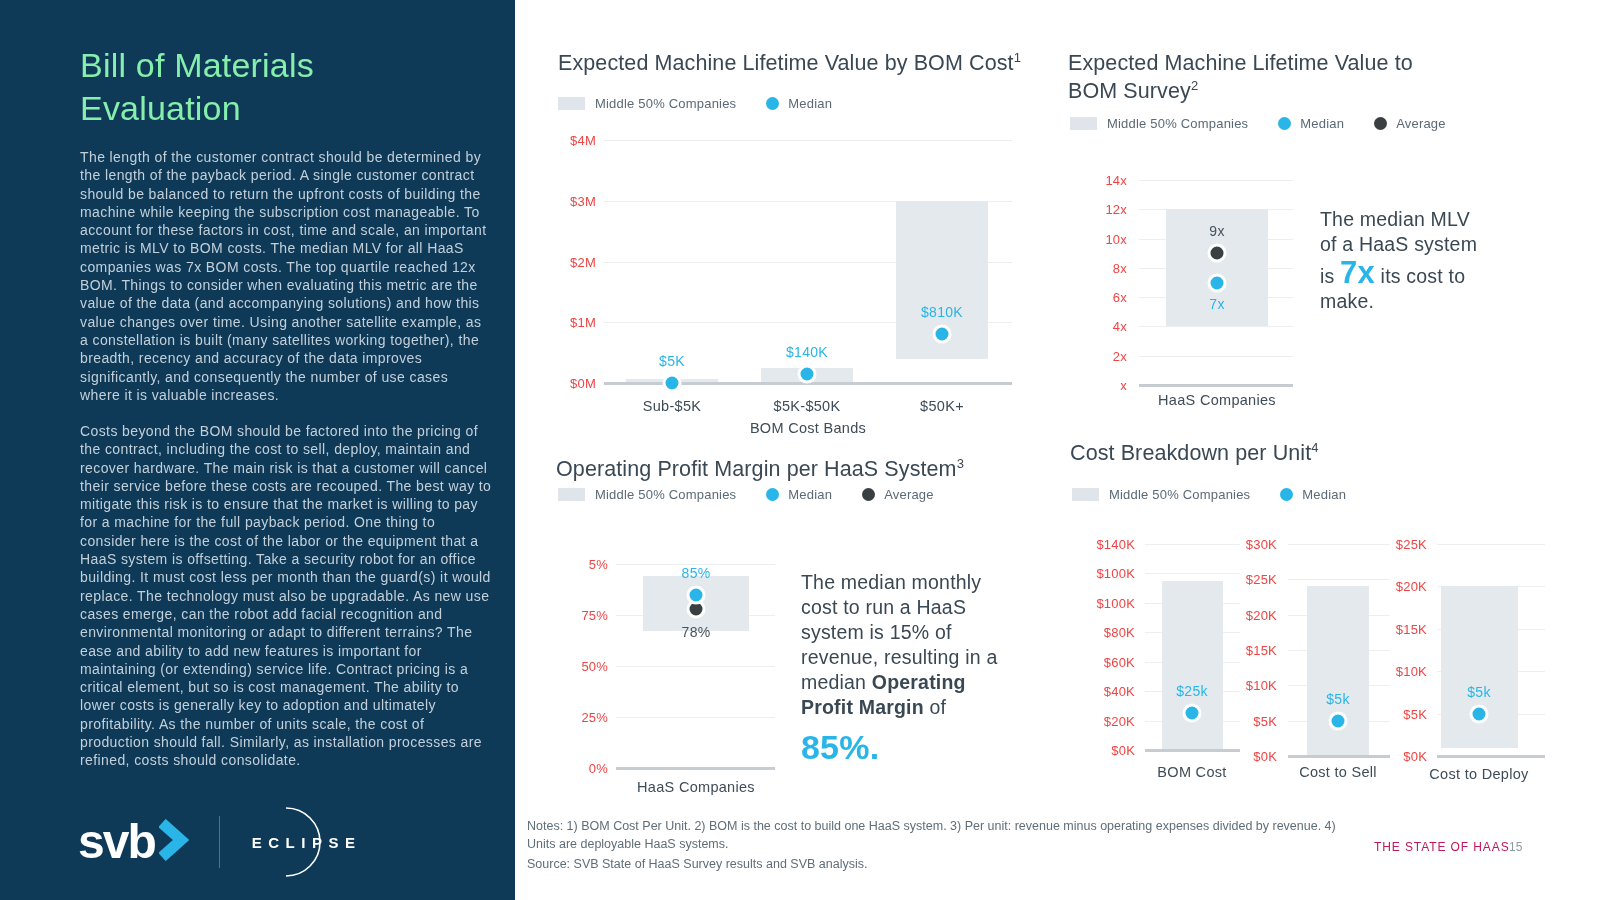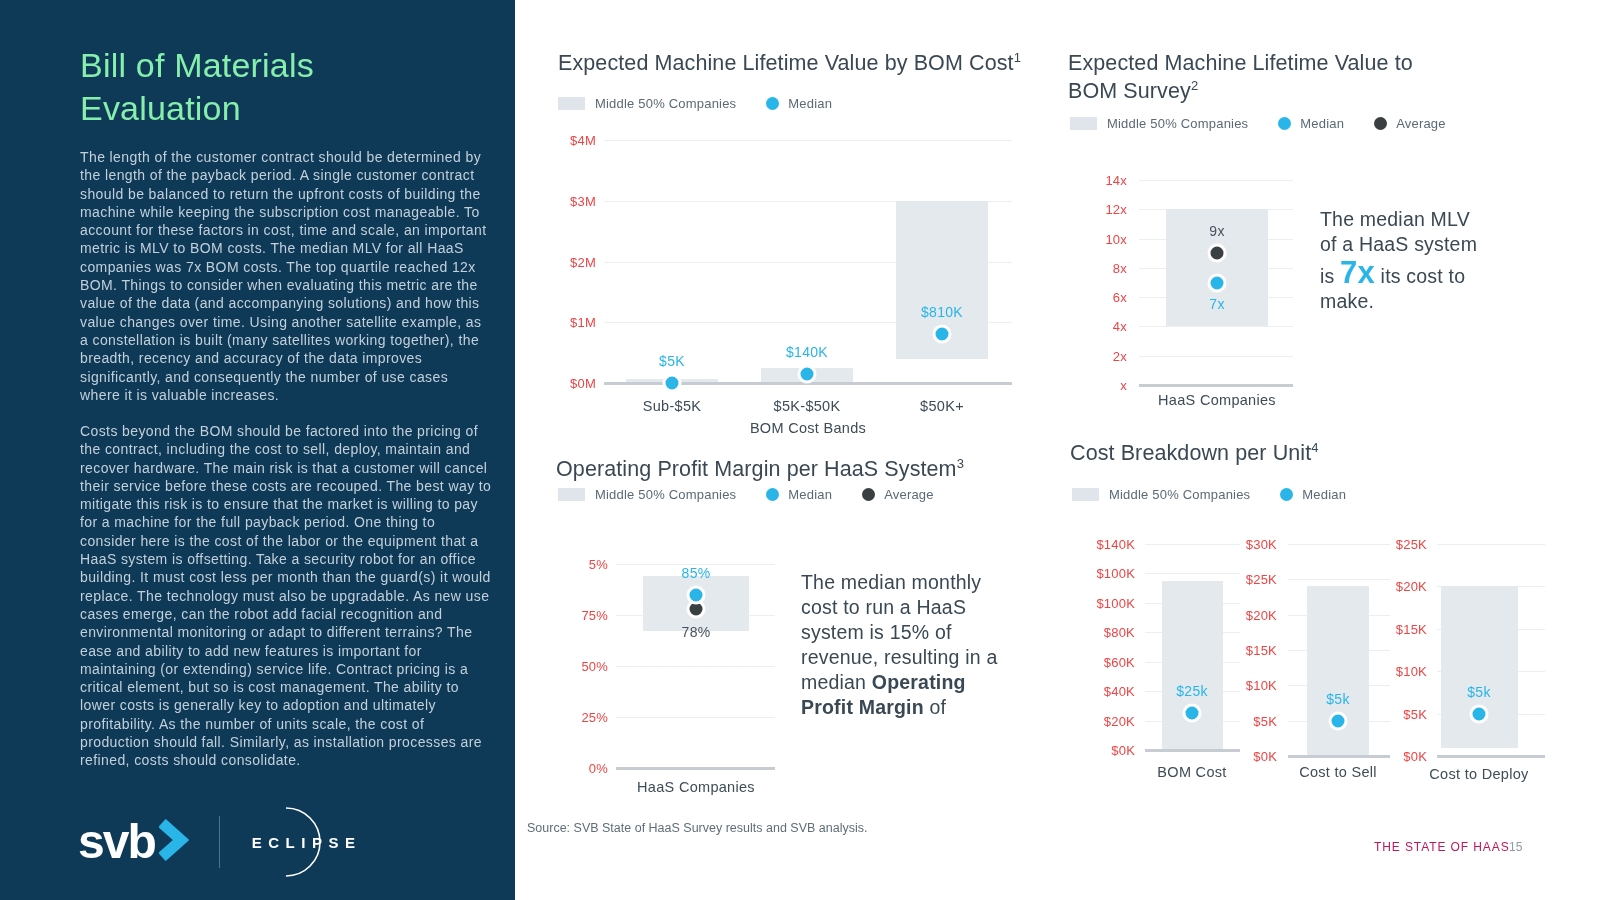--- a/index.html
+++ b/index.html
@@ -198,20 +198,21 @@
     <div class="ytick" style="left: 0px; width: 52px; top: 221px;">0%</div>
     <div class="bar" style="left: 87px; width: 106px; top: 29.24px; height: 55.08px;"></div>
     <div class="dot average" style="left: 140px; top: 61.88px;"></div>
     <div class="dlabel average" style="left: 140px; top: 84.88px;">78%</div>
     <div class="dot median" style="left: 140px; top: 47.6px;"></div>
     <div class="dlabel median" style="left: 140px; top: 25.6px;">85%</div>
     <div class="cat" style="left: 80px; width: 120px; top: 231px;">HaaS Companies</div>
   </div>
 <div class="callout" style="left:801px;top:570px;width:214px;">
   <span>The median monthly cost to run a HaaS system is 15% of revenue, resulting in a median </span><span class="bold">Operating Profit Margin</span><span> of</span>
+  <span class="big-block">85%.</span>
 </div>
 
 <div class="chart-title" style="left:1070px;top:440px;">
   <span>Cost Breakdown per Unit</span><sup>4</sup>
 </div>
 <div class="legend" id="legend4" style="left:1072px;top:487px;">
     <span class="legend-item">
       <span class="swatch"></span>
       <span class="legend-label">Middle 50% Companies</span>
     </span>
@@ -275,16 +276,17 @@
     <div class="ytick" style="left: 0px; width: 47px; top: 188.6px;">$5K</div>
     <div class="gridline baseline" style="left: 57px; width: 108px; top: 230px;"></div>
     <div class="ytick" style="left: 0px; width: 47px; top: 231px;">$0K</div>
     <div class="bar" style="left: 60.5px; width: 77px; top: 61.4px; height: 161.12px;"></div>
     <div class="dot median" style="left: 99px; top: 188.6px;"></div>
     <div class="dlabel median" style="left: 99px; top: 166.6px;">$5k</div>
     <div class="cat" style="left: 39px; width: 120px; top: 240px;">Cost to Deploy</div>
   </div>
 
 <div class="notes">
+  <div>Notes: 1) BOM Cost Per Unit. 2) BOM is the cost to build one HaaS system. 3) Per unit: revenue minus operating expenses divided by revenue. 4) Units are deployable HaaS systems.</div>
   <div class="src">Source: SVB State of HaaS Survey results and SVB analysis.</div>
 </div>
 <div class="footer-title">THE STATE OF HAAS</div>
 <div class="page-num">15</div>
 
 </body></html>

